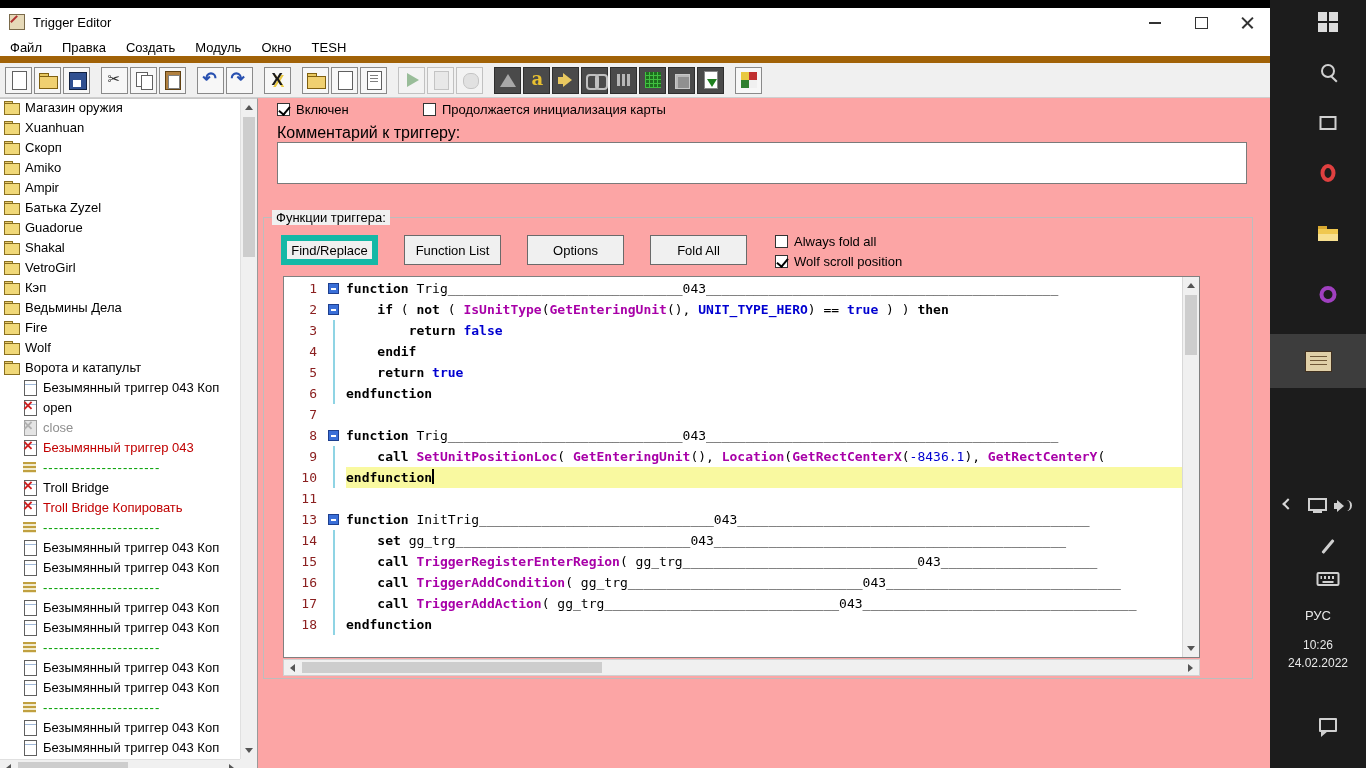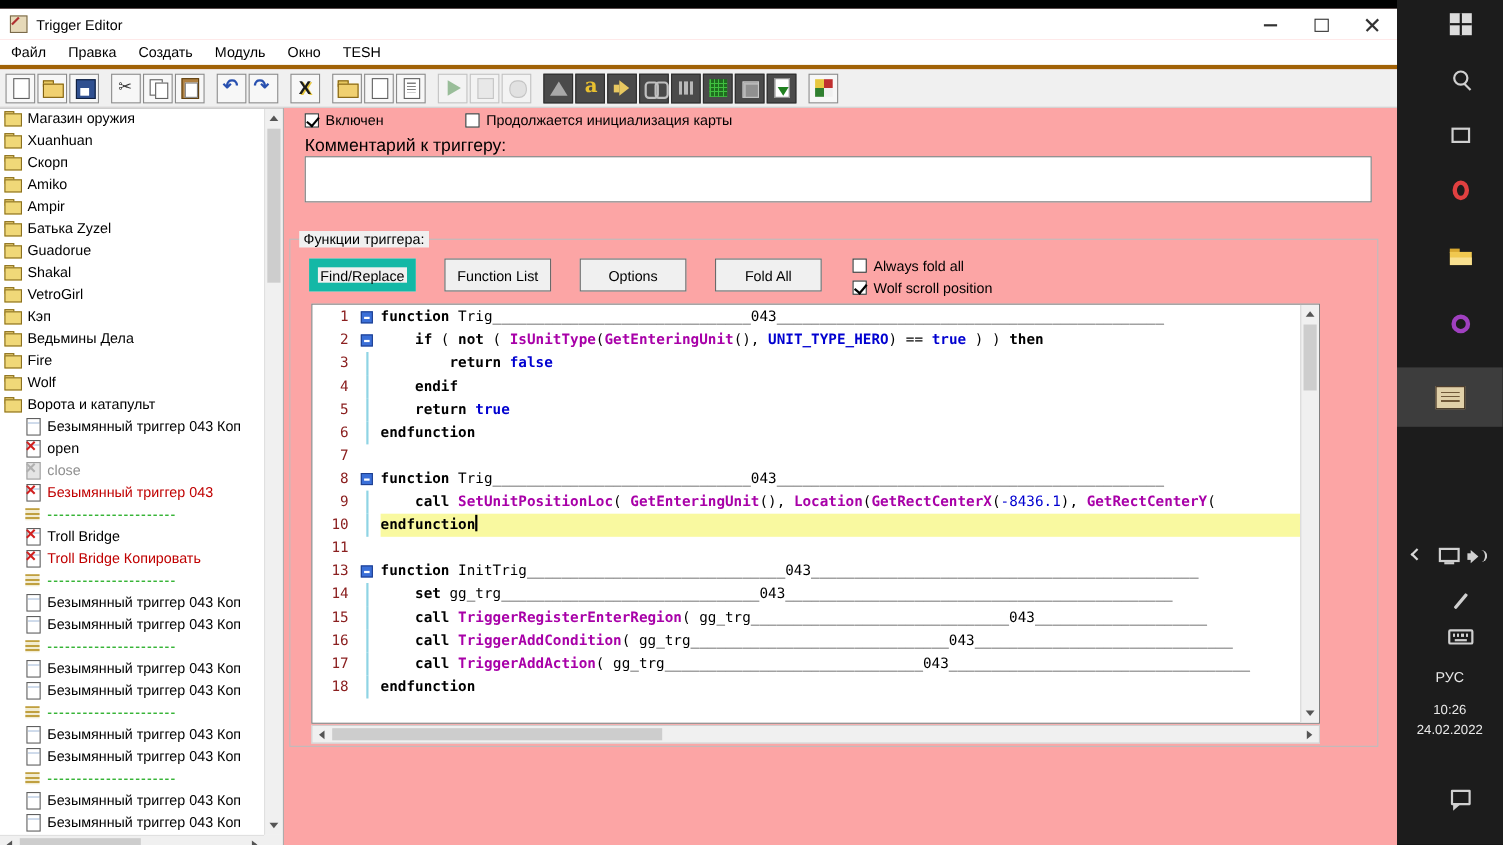--- a/index.html
+++ b/index.html
@@ -14,21 +14,21 @@
   .title-text{font-size:13px;color:#000}
   .winbtns{margin-left:auto;display:flex;height:100%}
   .winbtn{width:46px;height:100%;position:relative}
   .glyph-min::after{content:"";position:absolute;left:17px;top:14px;width:12px;height:1.5px;background:#333}
   .glyph-max::after{content:"";position:absolute;left:17px;top:9px;width:11px;height:10px;border:1.5px solid #333}
   .glyph-close::before,.glyph-close::after{content:"";position:absolute;left:16px;top:13.5px;width:15px;height:1.6px;background:#333}
   .glyph-close::before{transform:rotate(45deg)}
   .glyph-close::after{transform:rotate(-45deg)}
 
   
-  .menubar{position:absolute;left:0;top:28px;right:0;height:27px;background:#fff;display:flex;align-items:flex-start;border-bottom:4px solid #a16207}
+  .menubar{position:absolute;left:0;top:28px;right:0;height:27px;background:#fff;display:flex;align-items:flex-start;border-bottom:7px solid #a16207}
   .menu-item{padding:4px 10px;font-size:13px;color:#000}
   .toolbar{position:absolute;left:0;top:55px;right:0;height:35px;background:#f0f0f0;display:flex;align-items:center;padding-left:5px;border-bottom:1px solid #cfcfcf}
   .tbtn{width:27px;height:27px;border:1px solid #8a8a8a;background:#f7f7f7;margin-right:2px;display:flex;align-items:center;justify-content:center;flex:none}
   .tbtn.dark{background:#4a4a4a;border-color:#2e2e2e}
   .tbtn.dis{opacity:.45}
   .tbsep{width:9px;flex:none}
   .tbi{width:22px;height:22px;position:relative}
   .I-new::after,.I-newtrigger::after{content:"";position:absolute;left:4px;top:2px;width:13px;height:17px;background:#fff;border:1px solid #606060}
   .I-open::before,.I-category::before{content:"";position:absolute;left:2px;top:4px;width:8px;height:4px;background:#e8c860;border:1px solid #806010}
   .I-open::after,.I-category::after{content:"";position:absolute;left:2px;top:7px;width:17px;height:11px;background:#f0d070;border:1px solid #806010}
@@ -91,21 +91,21 @@
   .cbrow{position:absolute;display:flex;align-items:center;gap:6px;font-size:13px}
   .cb{width:13px;height:13px;border:1px solid #333;background:#fff;position:relative;flex:none}
   .cb.checked::after{content:"";position:absolute;left:3px;top:0;width:5px;height:9px;border:solid #000;border-width:0 2px 2px 0;transform:rotate(40deg)}
   .pos-enabled{left:277px;top:94px}
   .pos-init{left:423px;top:94px}
   .comment-label{position:absolute;left:277px;top:116px;font-size:16px}
   .comment-field{position:absolute;left:277px;top:134px;width:970px;height:42px;border:1px solid #7a7a7a;background:#fff;font-size:13px;font-family:"Liberation Sans",sans-serif;padding:2px 4px;outline:none}
   .groupbox{position:absolute;left:263px;top:209px;width:990px;height:462px;border:1px solid #bdbdbd}
   .group-label{position:absolute;left:272px;top:202px;background:#f0f0f0;padding:0 4px;font-size:13px}
   .btn{position:absolute;width:97px;height:30px;top:227px;background:#f0f0f0;border:1px solid #6a6a6a;font-size:13px;display:flex;align-items:center;justify-content:center}
-  .btn.default{border:8px solid #14b8a6}
+  .btn.default{border:6px solid #14b8a6}
   .pos-find{left:281px}.pos-funclist{left:404px}.pos-options{left:527px}.pos-foldall{left:650px}
   .pos-alwaysfold{left:775px;top:226px}
   .pos-savescroll{left:775px;top:246px}
 
   
   .editor{position:absolute;left:283px;top:268px;width:917px;height:382px;background:#fff;border:1px solid #808080;font-family:"DejaVu Sans Mono",monospace;font-size:13px;overflow:hidden}
   .lines{position:absolute;left:0;top:1px;right:17px;bottom:0;overflow:hidden}
   .eline{height:21px;line-height:21px;display:flex}
   .lnum{width:40px;text-align:right;padding-right:7px;color:#8b2020;flex:none}
   .fold{width:22px;flex:none;position:relative}

